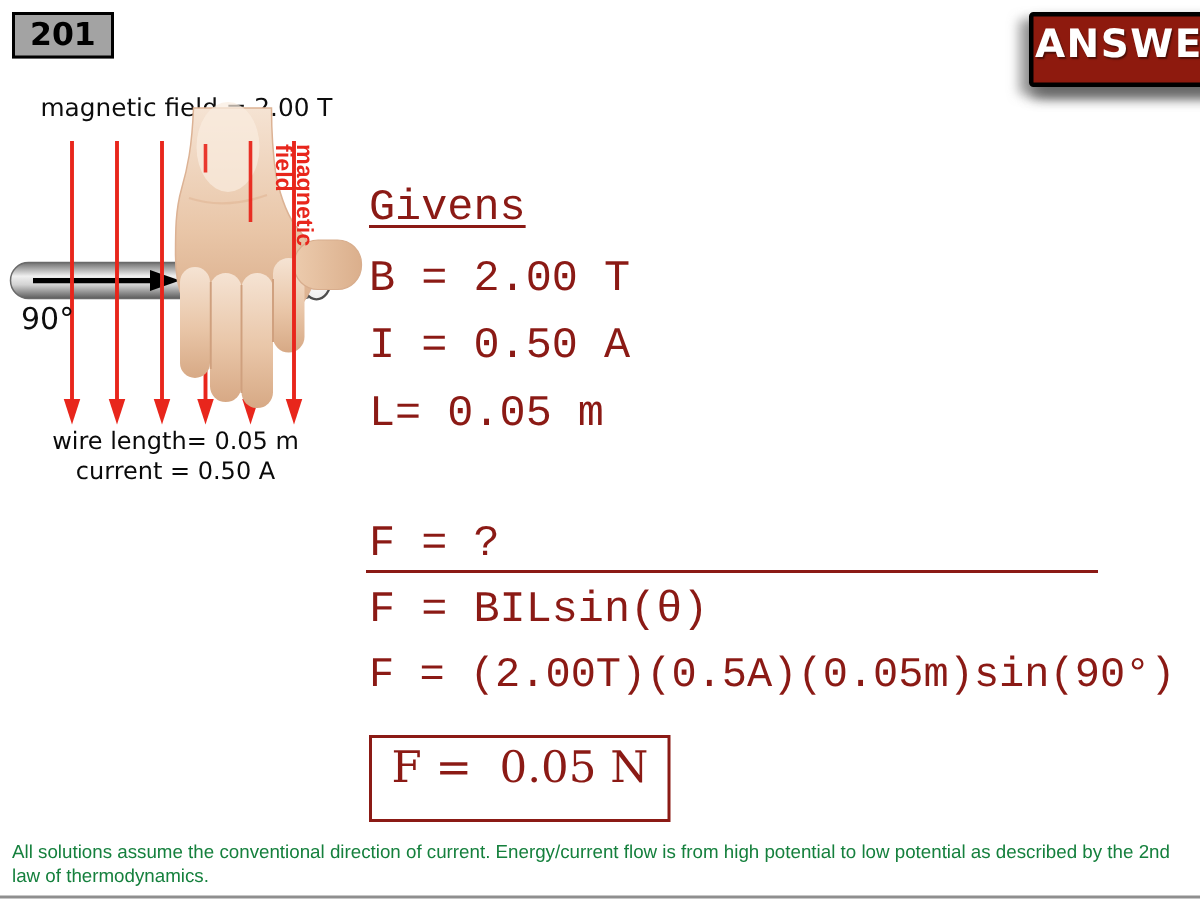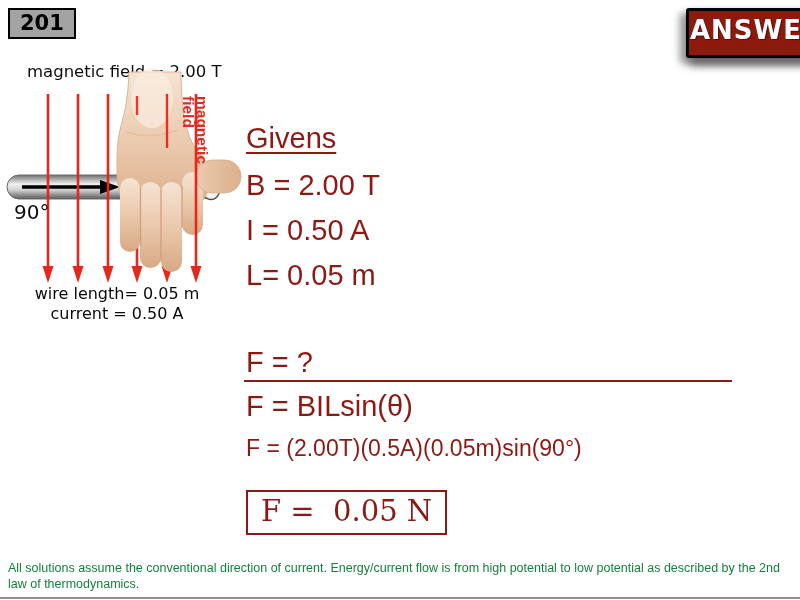--- a/index.html
+++ b/index.html
@@ -39,27 +39,27 @@
   .v-label {
     position:absolute; left:209px; top:96px; transform:rotate(90deg);
     transform-origin:0 0; color:#e8261c;
     font:bold 15.5px "Liberation Sans", sans-serif; line-height:14px;
     white-space:nowrap;
   }
   .diagram-svg { position:absolute; left:0; top:60px; }
   
   .sol {
     position:absolute; color:#8b1a15;
-    font-family:Liberation Sans, sans-serif; font-size:29px; white-space:nowrap;
+    font-family:Liberation Mono, monospace; font-size:29px; white-space:nowrap;
   }
   .sol-heading { text-decoration:underline; text-decoration-thickness:1.5px; text-underline-offset:4px; }
   .sol-rule { position:absolute; left:244px; top:380px; width:488px; height:2px; background:#8b1a15; }
   .answer-box {
     position:absolute; left:246px; top:490px; border:2px solid #8b1a15;
-    padding:2px 13px 5px; color:#8b1a15; white-space:pre;
+    padding:2px 13px 18px; color:#8b1a15; white-space:pre;
     font-family:"DejaVu Serif", serif; font-size:29px;
   }
   
   .footnote {
     position:absolute; left:8px; top:561px; width:782px; color:#15803d;
     font:12.5px "Liberation Sans", sans-serif; line-height:15.5px;
   }
   .bottom-rule { position:absolute; left:0; top:597px; width:800px; height:2px; background:#8f8f8f; }
 </style>
 </head>
@@ -166,19 +166,19 @@
     <div>current = 0.50 A</div>
   </div>
 
   <div class="sol sol-heading" style="left:246px; top:122px;">Givens</div>
   <div class="sol" style="left:246px; top:169px;">B = 2.00 T</div>
   <div class="sol" style="left:246px; top:214px;">I = 0.50 A</div>
   <div class="sol" style="left:246px; top:259px;">L= 0.05 m</div>
   <div class="sol" style="left:246px; top:346px;">F = ?</div>
   <div class="sol-rule"></div>
   <div class="sol" style="left:246px; top:390px;">F = BILsin(θ)</div>
-  <div class="sol" style="left:246px; top:435px; font-size:23px;">F = (2.00T)(0.5A)(0.05m)sin(90°)</div>
+  <div class="sol" style="left:246px; top:435px; font-size:28px;">F = (2.00T)(0.5A)(0.05m)sin(90°)</div>
   <div class="answer-box">F =  0.05 N</div>
 
   <div class="footnote">All solutions assume the conventional direction of current. Energy/current flow is from high potential to low potential as described by the 2nd law of thermodynamics.</div>
   <div class="bottom-rule"></div>
 
 </div>
 
 </body></html>

